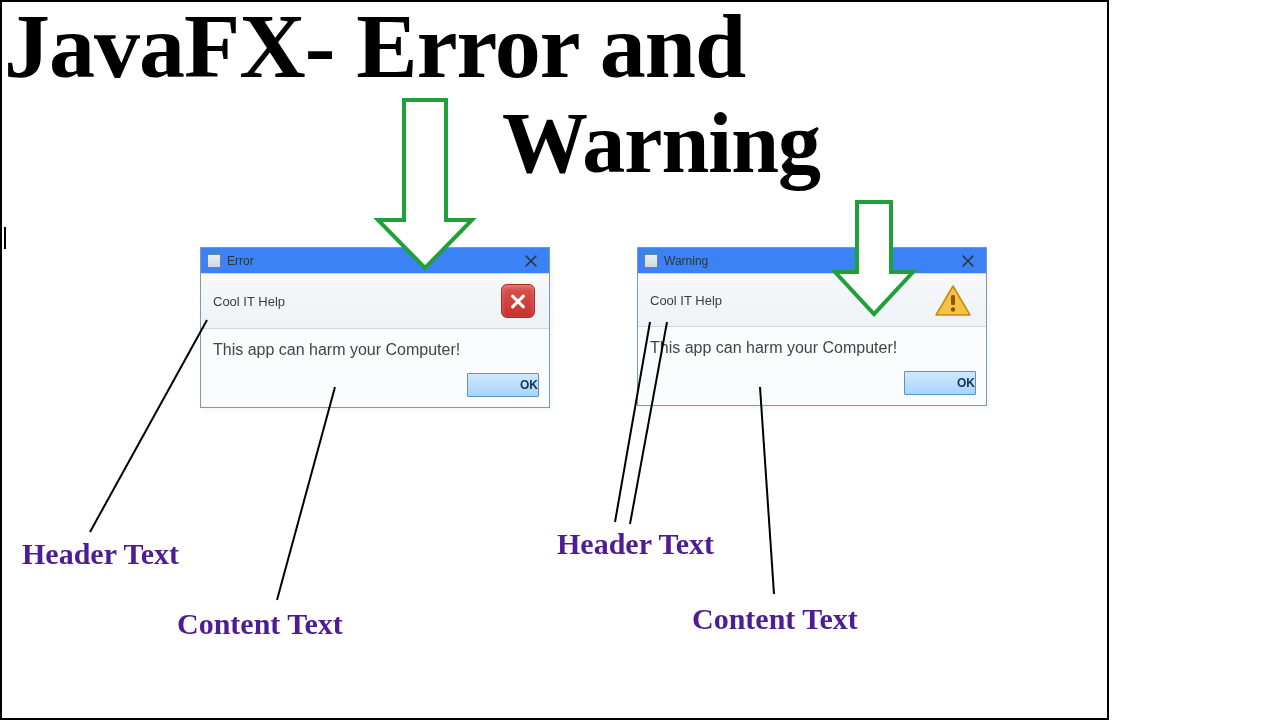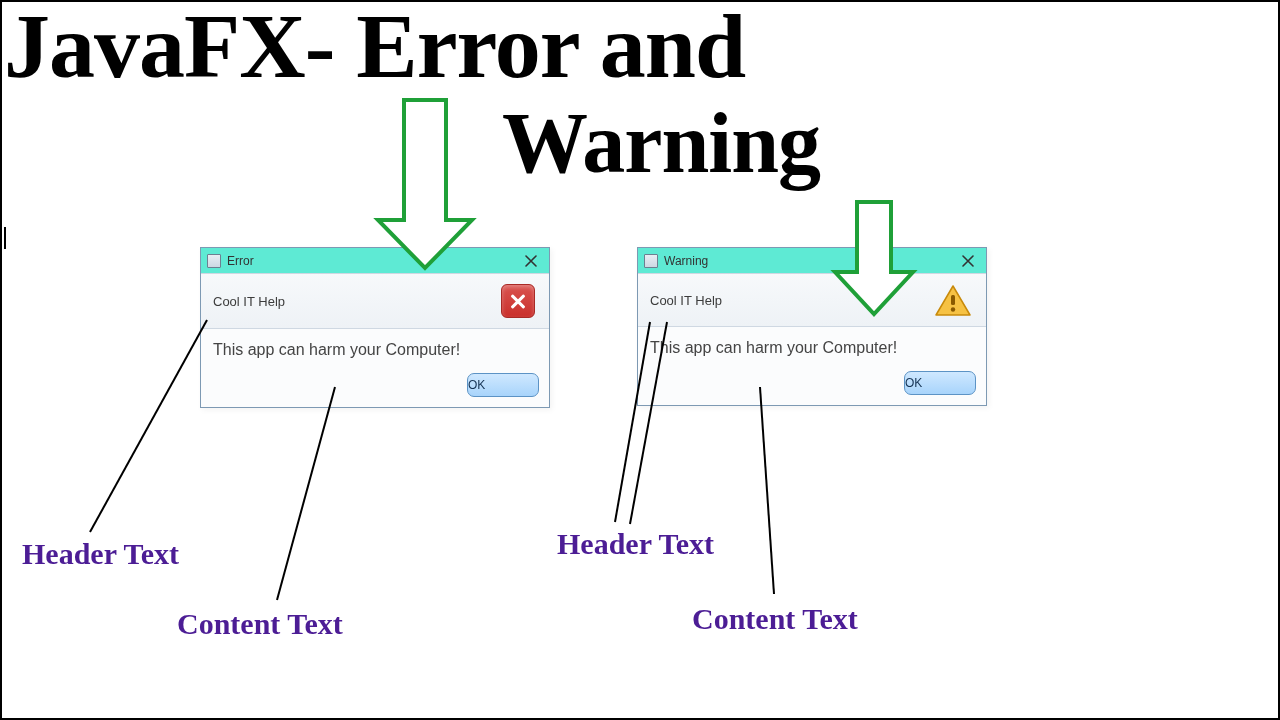--- a/index.html
+++ b/index.html
@@ -5,21 +5,21 @@
   * { box-sizing: border-box; }
   html, body {
     margin: 0; padding: 0;
     width: 1280px; height: 720px;
     font-family: "Segoe UI", Tahoma, sans-serif;
     background: #ffffff;
     overflow: hidden;
   }
   .stage {
     position: relative;
-    width: 1280px; height: 720px;
+    width: 1109px; height: 720px;
     border: 2px solid #000;
     background: #fff;
   }
 
   .big-title {
     position: absolute;
     font-family: Georgia, "Times New Roman", serif;
     font-weight: 700;
     color: #000;
     line-height: 1;
@@ -42,21 +42,21 @@
     width: 350px;
     border: 1px solid #7d99b3;
     background: #fdfdfd;
     box-shadow: 2px 2px 6px rgba(0,0,0,.05);
     font-size: 12px;
     color: #4a4a4a;
   }
   .dialog .titlebar {
     display: flex; align-items: center; justify-content: space-between;
     height: 26px; padding: 0 6px 0 6px;
-    background: #5eead4;
+    background: #3b82f6;
     border-bottom: 1px solid #cfd8e2;
   }
   .dialog .titlebar .left {
     display: flex; align-items: center; gap: 6px;
   }
   .win-icon {
     width: 14px; height: 14px;
     border: 1px solid #6d7f91;
     background: linear-gradient(#e8eef4,#cdd8e3);
     border-radius: 1px;
@@ -104,24 +104,25 @@
 
   .button-row {
     display:flex; justify-content:flex-end;
     padding: 6px 10px 10px 10px;
     background: #fbfcfd;
   }
   .ok-button {
     min-width: 72px; height: 24px;
     background: linear-gradient(#cfe8ff,#a8d4fb);
     border: 1px solid #5c93c5;
-    border-radius: 7px;
+    border-radius: 1px;
     font-size: 12px; color: #153354;
-    display:flex; align-items:center; justify-content:flex-start;
+    display:flex; align-items:center; justify-content:flex-end;
     cursor: default;
+    font-weight: bold;
   }
 
   #dialog-error   { left: 198px; top: 245px; }
   #dialog-warning { left: 635px; top: 245px; }
 
   svg.overlay {
     position: absolute; left: 0; top: 0; width: 1280px; height: 720px;
     pointer-events: none;
   }
   .green-arrow { fill: #fff; stroke: #1fa038; stroke-width: 4; }

